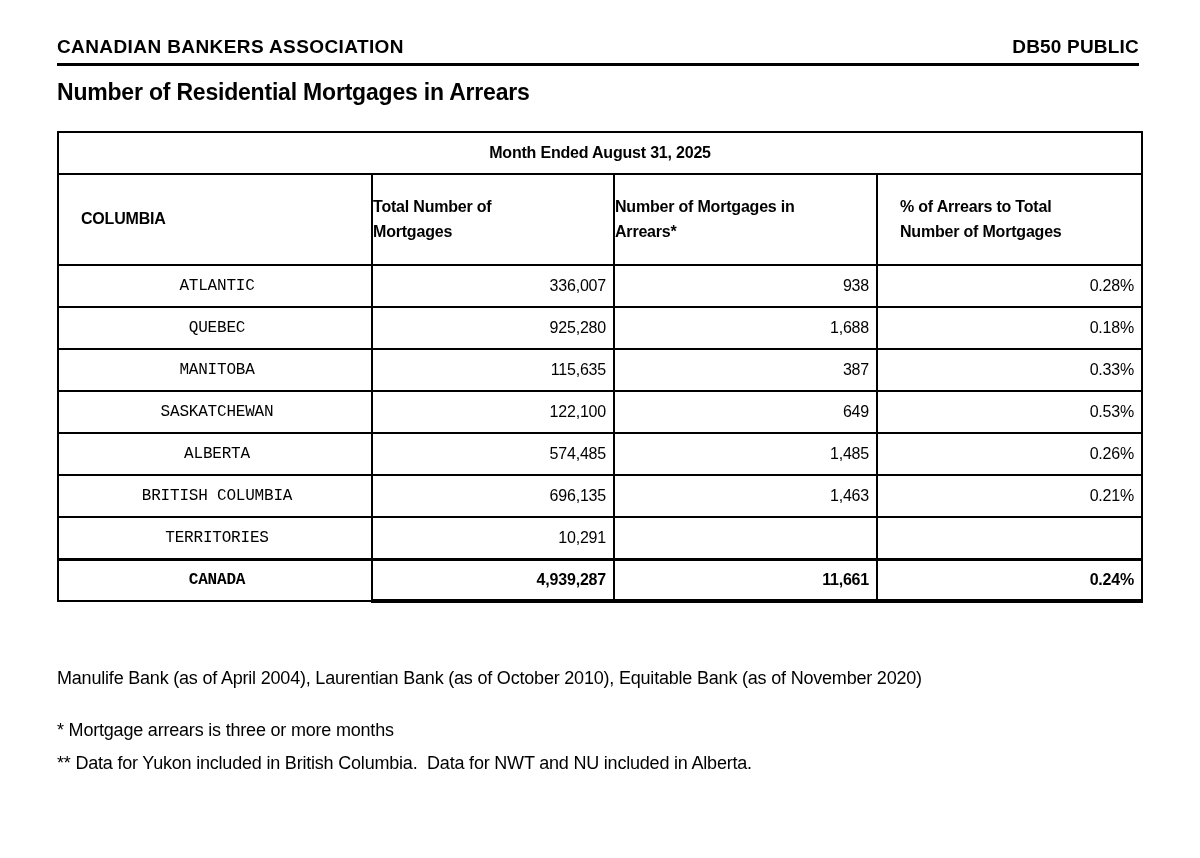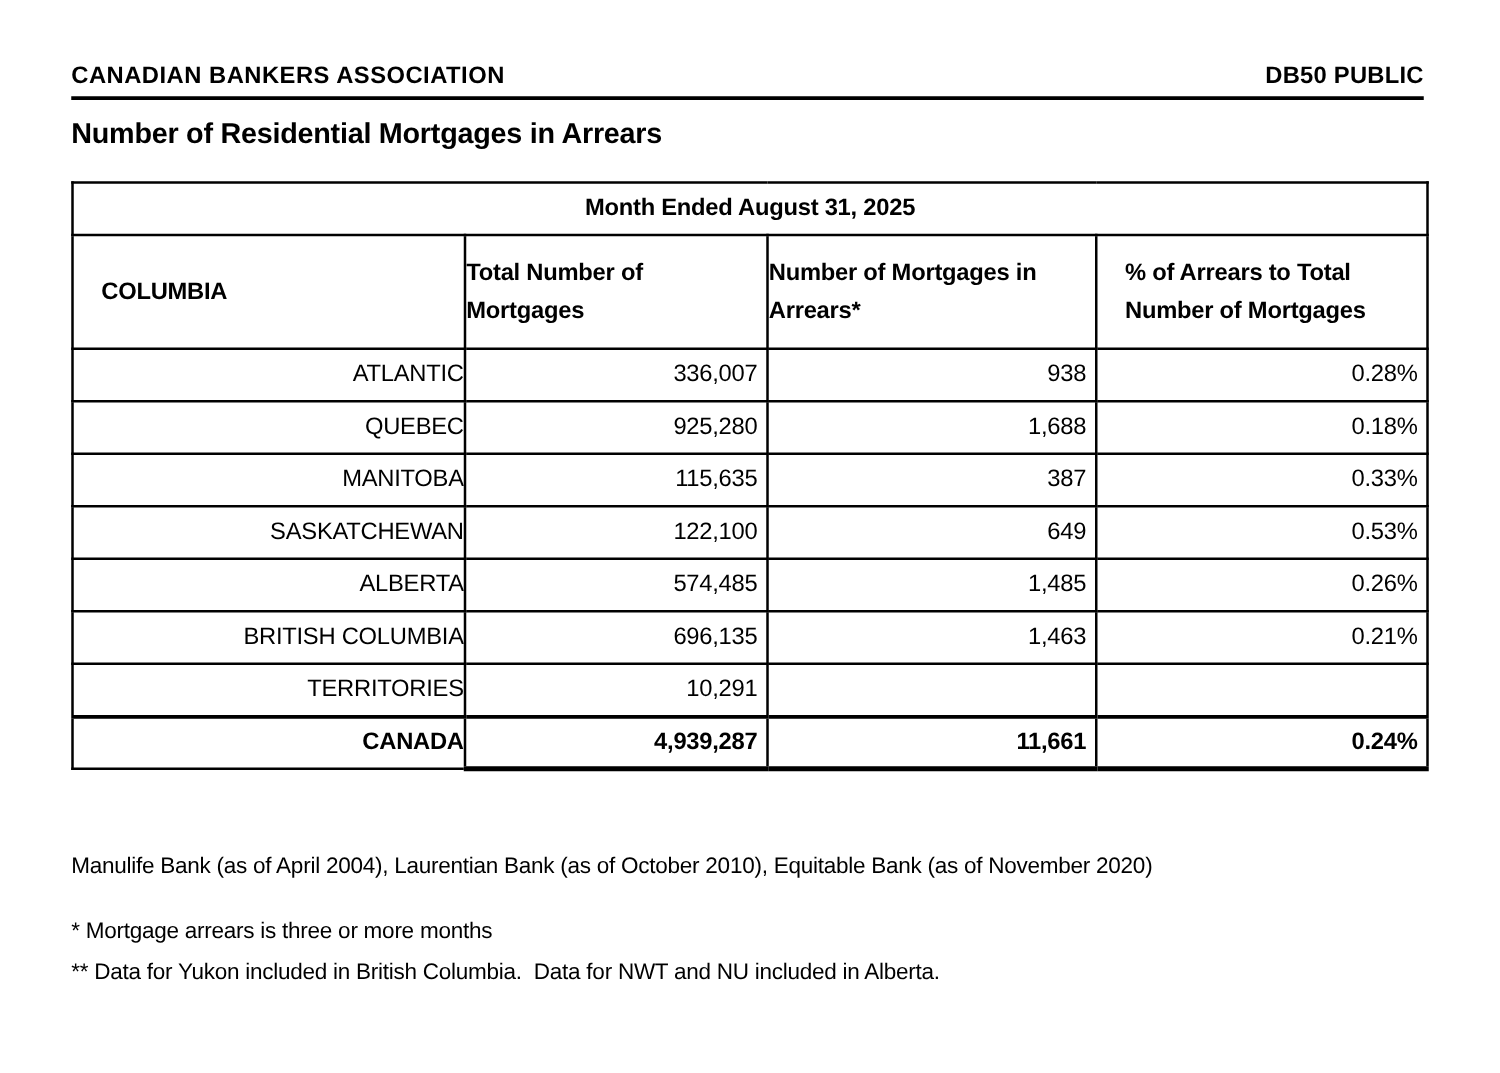--- a/index.html
+++ b/index.html
@@ -7,21 +7,21 @@
   body {
     width: 1200px;
     height: 858px;
     font-family: "Liberation Sans", "DejaVu Sans", sans-serif;
     color: #000000;
     overflow: hidden;
   }
   .page {
     width: 1125px;
     height: 858px;
-    padding: 34px 60px 0 57px;
+    padding: 20px 60px 0 57px;
   }
   
   .masthead {
     width: 1082px;
     display: flex;
     justify-content: space-between;
     align-items: flex-end;
     border-bottom: 3px solid #000;
     padding-bottom: 5px;
   }
@@ -44,41 +44,41 @@
   }
   
   table.tbl {
     margin-top: 25px;
     width: 1084px;
     border-collapse: collapse;
     table-layout: fixed;
   }
   .tbl th, .tbl td {
     border: 2px solid #000;
-    font-size: 19px;
+    font-size: 16px;
     letter-spacing: -0.2px;
     overflow: hidden;
   }
   .caption-cell {
     height: 42px;
     text-align: center;
     vertical-align: middle;
     font-weight: bold;
   }
   .head-row th {
     height: 91px;
     vertical-align: middle;
     font-weight: bold;
     line-height: 1.55;
   }
   .th-location { text-align: left; padding-left: 22px; }
   .th-center   { text-align: left; }
   .th-pct      { text-align: left; padding-left: 22px; }
   tbody.data-rows td { height: 42px; vertical-align: middle; }
-  .c-loc   { text-align: right;  padding-left: 4px; }
+  .c-loc   { text-align: center;  padding-left: 4px; font-family: Liberation Mono, monospace; }
   .c-total, .c-arr, .c-pct { text-align: right; padding-right: 7px; }
   tr.total-row td { font-weight: bold; border-top: 3px solid #000; }
   tr.total-row .c-total,
   tr.total-row .c-arr,
   tr.total-row .c-pct { border-bottom: 4px solid #000; }
   
   .includes {
     margin-top: 27px;
     font-size: 18px;
     line-height: 32px;

